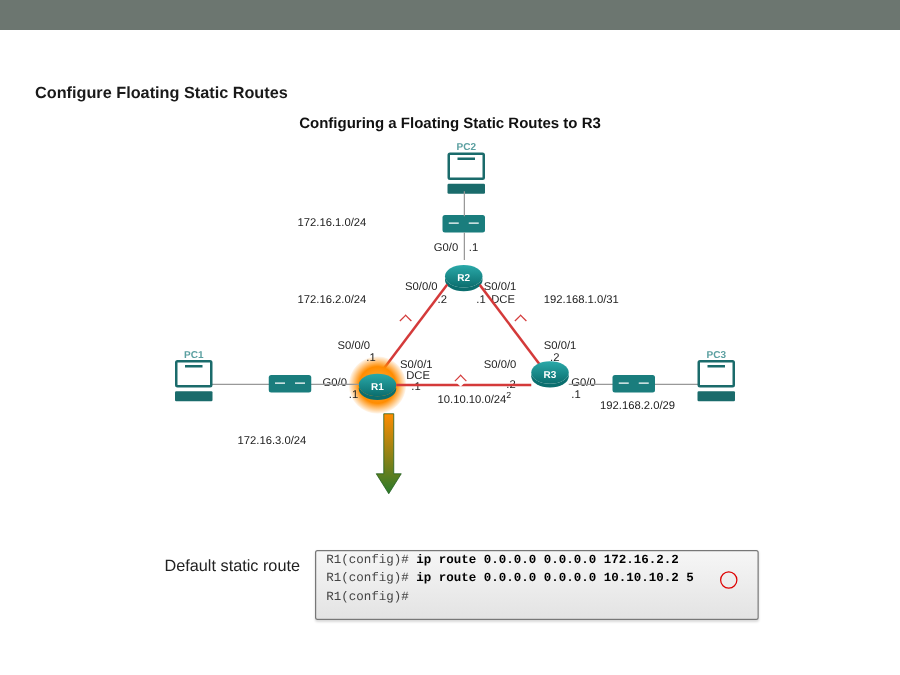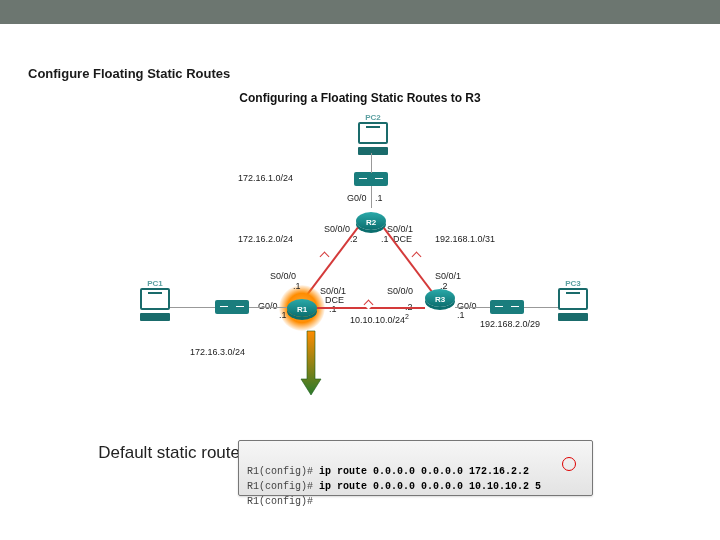--- a/index.html
+++ b/index.html
@@ -21,25 +21,25 @@
   .sw::before { left:5px; } .sw::after { right:5px; }
   .rtr { position:absolute; width:30px; height:30px; }
   .rtr .disc { width:30px; height:18px; border-radius:50%; background:linear-gradient(#2aa9a9,#0b6e6e); position:relative; top:6px; box-shadow:0 3px 0 #0b6e6e; }
   .rtr .tag { position:absolute; top:12px; left:0; width:30px; text-align:center; font-size:8px; color:#fff; font-weight:bold; }
   .glow { position:absolute; width:46px; height:46px; border-radius:50%; background:radial-gradient(circle,#ffb347 0%,#ff8c00 45%,rgba(255,140,0,0) 72%); }
   .line { position:absolute; background:#999; }
   .lineH { height:1px; }
   .lineV { width:1px; }
   .diag { position:absolute; height:1.5px; background:#d43a3a; transform-origin:left center; }
   .zig { position:absolute; width:7px; height:7px; border:1.5px solid #d43a3a; border-bottom:none; border-right:none; transform:rotate(45deg); background:#fff; }
-  .cli { position:absolute; left:238px; top:440px; width:355px; height:56px; border:1px solid #777; background:linear-gradient(#f6f6f6,#e3e3e3); border-radius:2px; padding:23px 8px; box-shadow:0 1px 2px rgba(0,0,0,0.15); }
+  .cli { position:absolute; left:252px; top:440px; width:355px; height:56px; border:1px solid #777; background:linear-gradient(#f6f6f6,#e3e3e3); border-radius:2px; padding:0 8px; box-shadow:0 1px 2px rgba(0,0,0,0.15); }
   .cli-line { font-family:"Courier New",monospace; font-size:10px; color:#444; line-height:15px; white-space:nowrap; }
   .cli-line b { color:#000; }
   .circ5 { position:absolute; width:14px; height:14px; border:1.5px solid #d00; border-radius:50%; }
-  .side-labels { position:absolute; left:40px; top:445px; text-align:right; font-size:17px; color:#222; line-height:16px; width:200px; }
+  .side-labels { position:absolute; left:40px; top:445px; text-align:right; font-size:13px; color:#222; line-height:16px; width:200px; }
 </style>
 </head>
 <body>
 
 <div class="topbar"></div>
 
 <div class="headings">
   <div class="kicker">Configure Floating Static Routes</div>
 </div>
 

